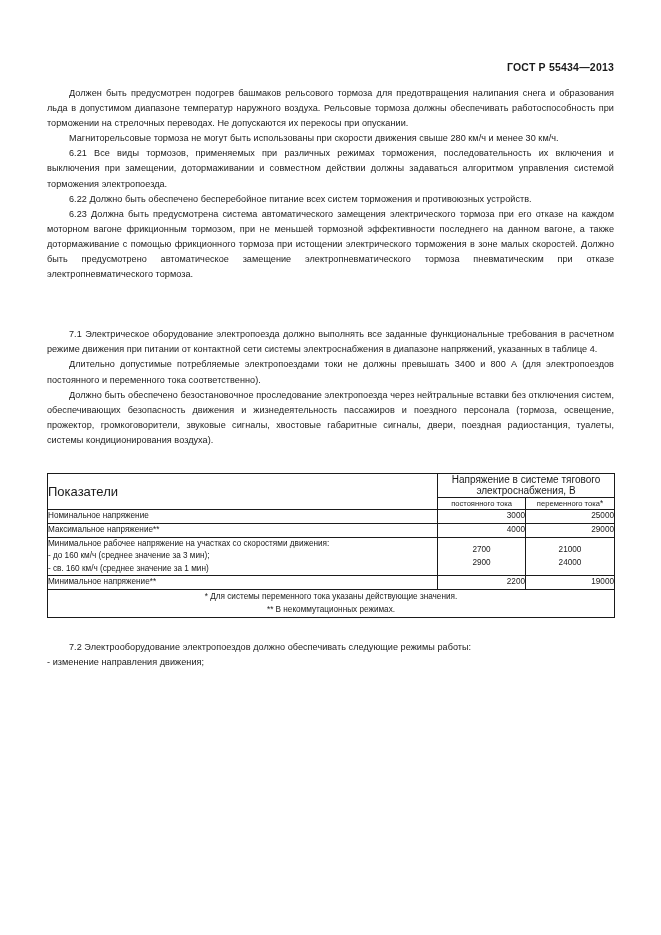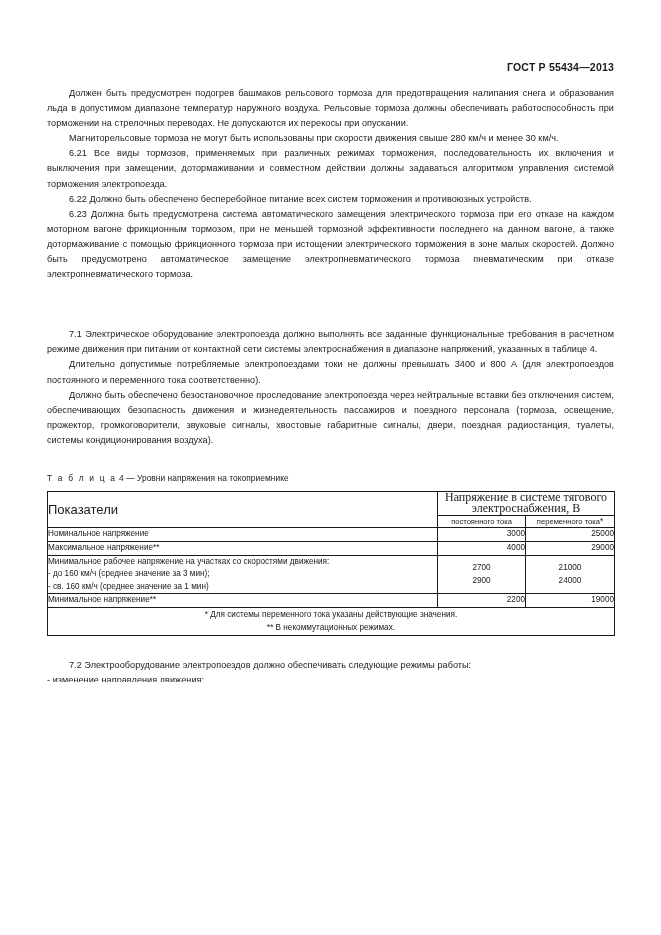--- a/index.html
+++ b/index.html
@@ -75,24 +75,23 @@
     font-size: 8.2px;
   }
   table.data td, table.data th {
     border: 1px solid #1a1a1a;
     padding: 0;
     font-weight: normal;
     vertical-align: middle;
   }
   .th-span {
     text-align: center;
-    font-size: 12px;
+    font-size: 10px;
     line-height: 11.5px;
     padding: 7px 6px 6px 6px;
-    font-family: Liberation Serif, serif;
   }
   .th-sub {
     text-align: center;
     font-size: 7.6px;
     line-height: 11.5px;
     padding: 8px 4px 9px 4px;
   }
   .th-param {
     text-align: left;
     font-size: 13px;
@@ -155,24 +154,20 @@
 
     <div class="sp-head-before"></div>
     <div class="sp-head-after"></div>
 
     <p class="body">7.1  Электрическое оборудование электропоезда должно выполнять все заданные функциональные требования в расчетном режиме движения при питании от контактной сети системы электроснабжения в диапазоне напряжений, указанных в таблице 4.</p>
     <p class="body">Длительно допустимые потребляемые электропоездами токи не должны превышать 3400 и 800 А (для электропоездов постоянного и переменного тока соответственно).</p>
     <p class="body">Должно быть обеспечено безостановочное проследование электропоезда через нейтральные вставки без отключения систем, обеспечивающих безопасность движения и жизнедеятельность пассажиров и поездного персонала (тормоза, освещение, прожектор, громкоговорители, звуковые сигналы, хвостовые габаритные сигналы, двери, поездная радиостанция, туалеты, системы кондиционирования воздуха).</p>
 
     <div class="sp-table-before"></div>
 
-    <div class="table-caption">
-      <span class="word">Т а б л и ц а</span>
-      <span>4 — Уровни напряжения на токоприемнике</span>
-    </div>
 
     <table class="data">
       <colgroup>
         <col style="width:390px">
         <col style="width:88px">
         <col style="width:89px">
       </colgroup>
       <tbody>
         <tr>
           <th class="th-param" rowspan="2">Показатели</th>

